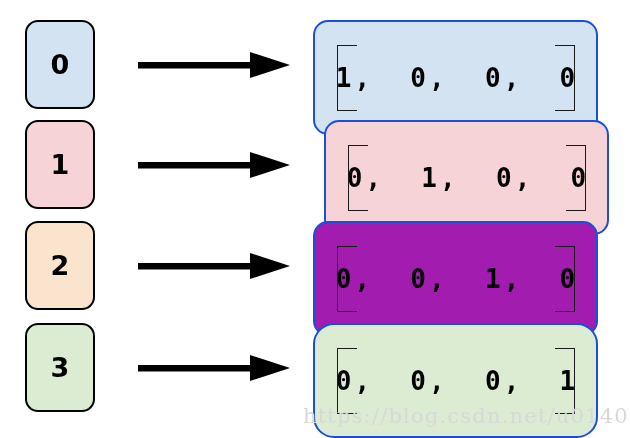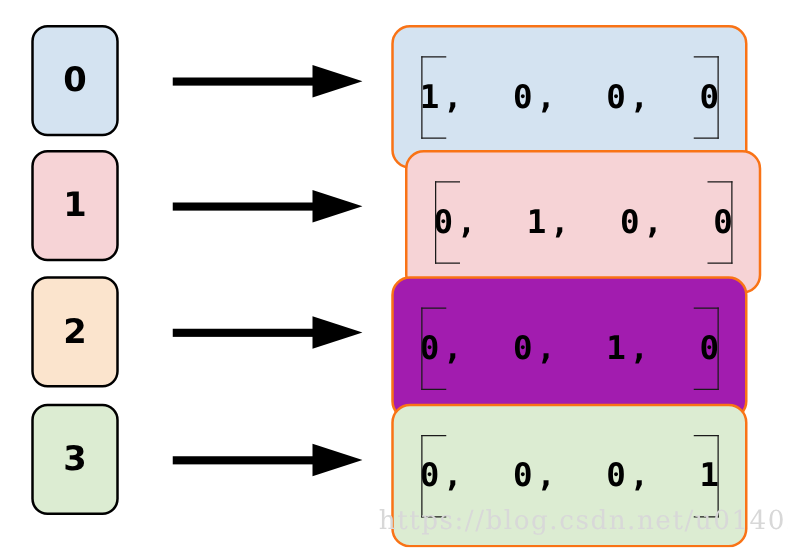--- a/index.html
+++ b/index.html
@@ -57,21 +57,21 @@
   }
 
   
   .vector-box {
     position: absolute;
     left: 313px;
     top: 0;
     width: 285px;
     height: 115px;
     box-sizing: border-box;
-    border: 2px solid #f97316;
+    border: 2px solid #1d4ed8;
     border-radius: 15px;
     display: flex;
     align-items: center;
     justify-content: center;
   }
   .bracket-wrap {
     position: relative;
     width: 238px;
     height: 66px;
     display: flex;
@@ -184,21 +184,21 @@
   <div class="row" style="top:323px;">
     <div class="label-box" style="background:#dcecd2;">
       <span class="label-text">3</span>
     </div>
 
     <svg class="arrow" viewBox="0 0 152 30">
       <rect x="0" y="12" width="122" height="6.5" fill="#000000"></rect>
       <polygon points="112,2 152,15 112,28" fill="#000000"></polygon>
     </svg>
 
-    <div class="vector-box" style="background:#dcecd2;">
+    <div class="vector-box" style="background:#dcecd2;border-radius:21px;">
       <div class="bracket-wrap">
         <span class="bracket bracket-left"></span>
         <span class="vector-text">0,  0,  0,  1</span>
         <span class="bracket bracket-right"></span>
       </div>
     </div>
   </div>
 
   <div id="watermark">https://blog.csdn.net/u014021893</div>
 

